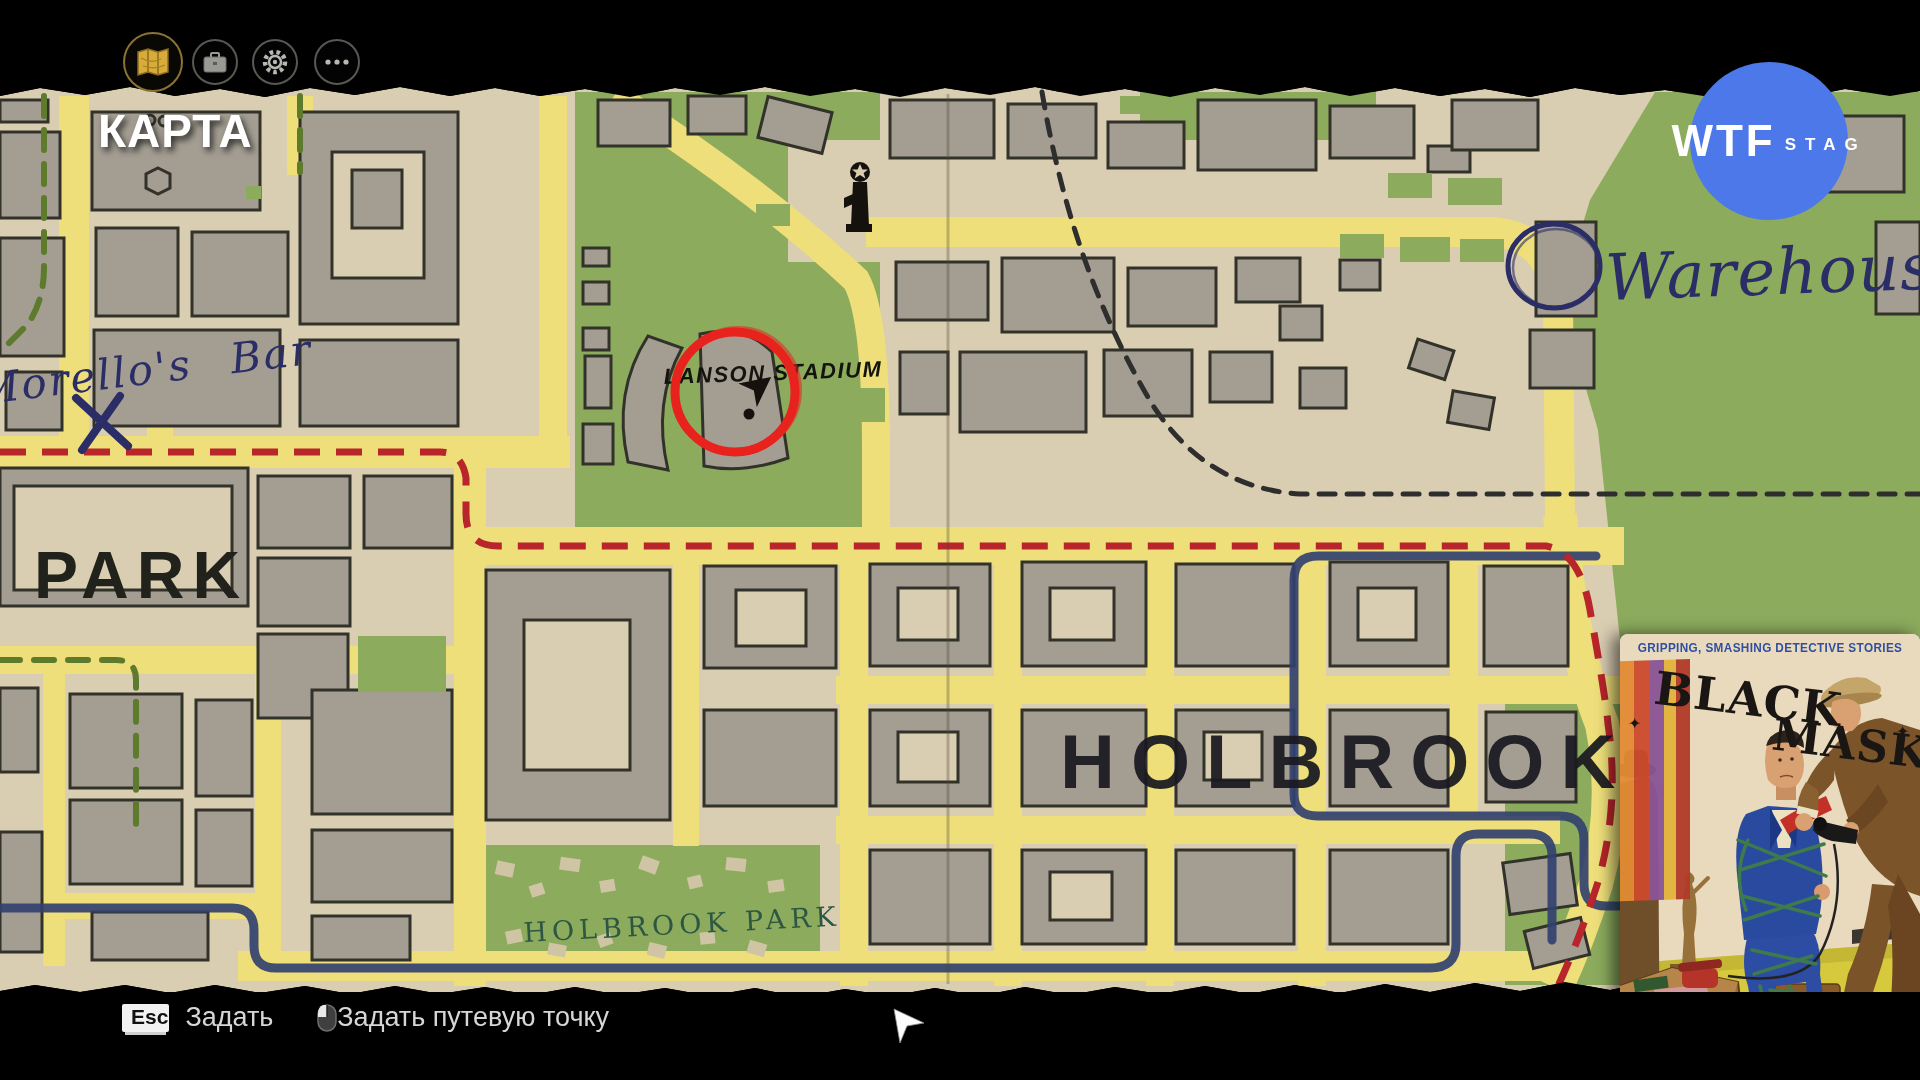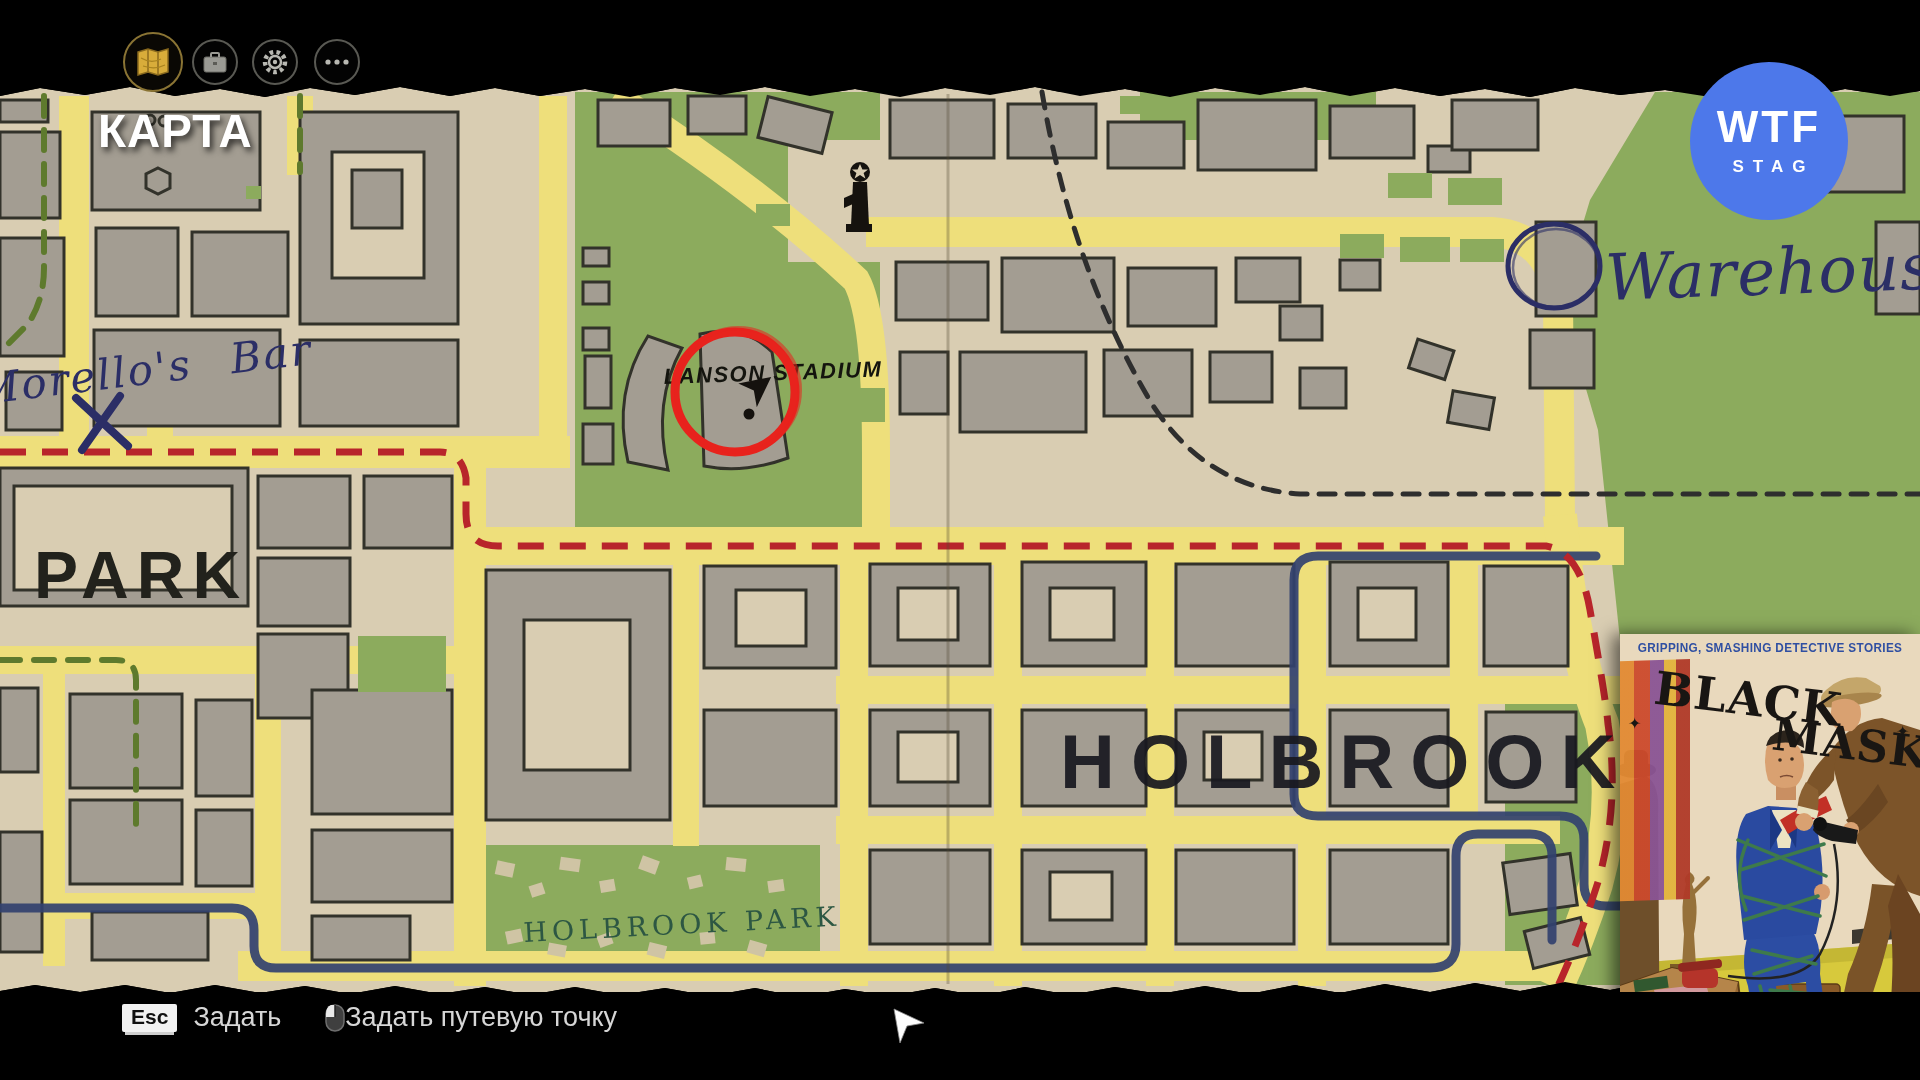--- a/index.html
+++ b/index.html
@@ -9,42 +9,42 @@
   
   #topbar{position:absolute;left:0;top:0;width:100%;height:96px;z-index:5;}
   .icon-btn{position:absolute;border-radius:50%;display:flex;align-items:center;justify-content:center;}
   .icon-btn.primary{left:123px;top:32px;width:56px;height:56px;border:2.5px solid #8a7434;background:rgba(22,18,8,.45);}
   .icon-btn.sec{width:42px;height:42px;border:2px solid #595953;background:rgba(10,10,10,.3);top:39px;}
   #btn-inv{left:192px;} #btn-set{left:252px;} #btn-more{left:314px;}
   #page-title{position:absolute;left:98px;top:104px;z-index:6;color:#fff;font-size:46px;font-weight:700;
               letter-spacing:1px;text-shadow:3px 4px 6px rgba(0,0,0,.7);}
   
   #logo{position:absolute;left:1690px;top:62px;width:158px;height:158px;border-radius:50%;
-        background:#4d78ea;z-index:4;display:flex;flex-direction:column;align-items:center;justify-content:center;color:#fff;}
+        background:#4d78ea;z-index:4;display:flex;flex-direction:row;align-items:center;justify-content:center;color:#fff;}
   #logo .l1{font-size:44px;font-weight:700;letter-spacing:3px;line-height:1;}
   #logo .l2{font-size:17px;font-weight:700;letter-spacing:9px;margin-top:8px;text-indent:9px;}
   
   #cover{position:absolute;left:1620px;top:634px;width:300px;height:446px;background:#e5e5e5;z-index:3;
-         box-shadow:-8px 0 16px rgba(0,0,0,.55);overflow:hidden;}
+         box-shadow:-8px 0 16px rgba(0,0,0,.55);overflow:hidden;border-radius:8px;}
   #cover .stripes{position:absolute;left:0;top:26px;width:78px;height:240px;z-index:1;transform:skewY(-2deg);
      background:linear-gradient(90deg,#e28a33 0 14px,#cc4a2c 14px 30px,#8a5494 30px 44px,#e2b33c 44px 56px,#b03a28 56px 70px,rgba(0,0,0,0) 70px);opacity:.95;}
   #cover .tagline{position:absolute;top:7px;left:0;right:0;text-align:center;color:#2f4fa2;font-size:12.5px;
      font-weight:700;letter-spacing:.4px;transform:scaleX(.94);white-space:nowrap;z-index:2;}
   .cover-title{position:absolute;top:22px;left:0;width:100%;height:110px;z-index:2;font-family:"DejaVu Serif",serif;color:#191613;}
   .cover-title .w1{position:absolute;left:34px;top:16px;font-size:46px;font-weight:700;transform:rotate(7deg);letter-spacing:1px;}
   .cover-title .w2{position:absolute;left:152px;top:62px;font-size:44px;font-weight:700;transform:rotate(7deg);letter-spacing:1px;}
   .cover-title .star{position:absolute;font-size:16px;color:#191613;}
   .cover-title .star.sl{left:8px;top:58px;} .cover-title .star.sr{left:276px;top:66px;}
   #cover .caption{position:absolute;left:22px;bottom:10px;z-index:2;font-size:13px;font-weight:700;color:#1d1d1d;
       letter-spacing:1.5px;transform:rotate(-2deg);}
   #cover svg{position:absolute;left:0;top:0;z-index:0;}
   
   #bottombar{position:absolute;left:0;top:992px;width:100%;height:88px;background:#000;z-index:5;}
   #hints{position:absolute;left:122px;top:10px;display:flex;align-items:center;}
-  .esc-badge{background:#f2f2f2;color:#111;font-size:21px;font-weight:700;padding:1px 9px 3px 9px;
+  .esc-badge{background:#f2f2f2;color:#111;font-size:21px;font-weight:700;padding:1px 1px 3px 9px;
      border-radius:2px;box-shadow:0 6px 0 -3px #cfcfcf;}
   .hint-text{color:#d6d6d6;font-size:27px;margin-left:16px;}
   .mouse-wrap{margin-left:44px;display:flex;align-items:center;}
   
   #cursor{position:absolute;left:893px;top:1008px;z-index:9;}
 </style>
 </head>
 <body>
 
 <div id="stage">

